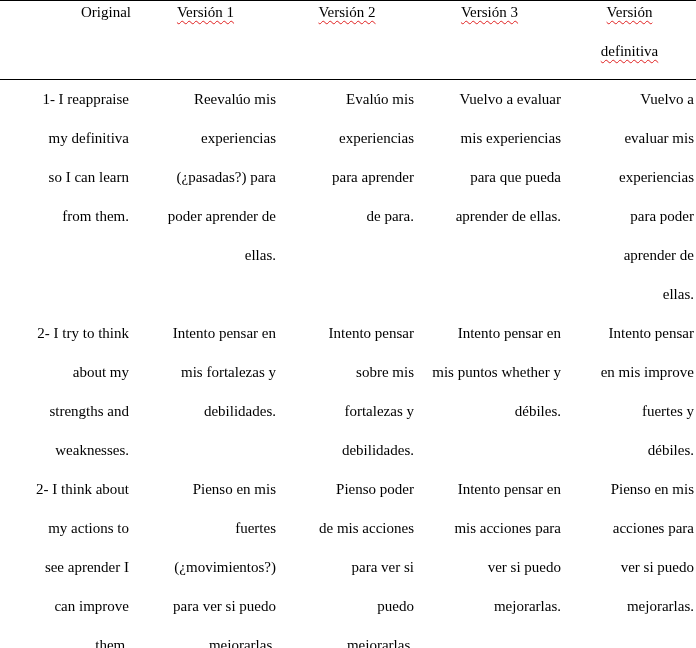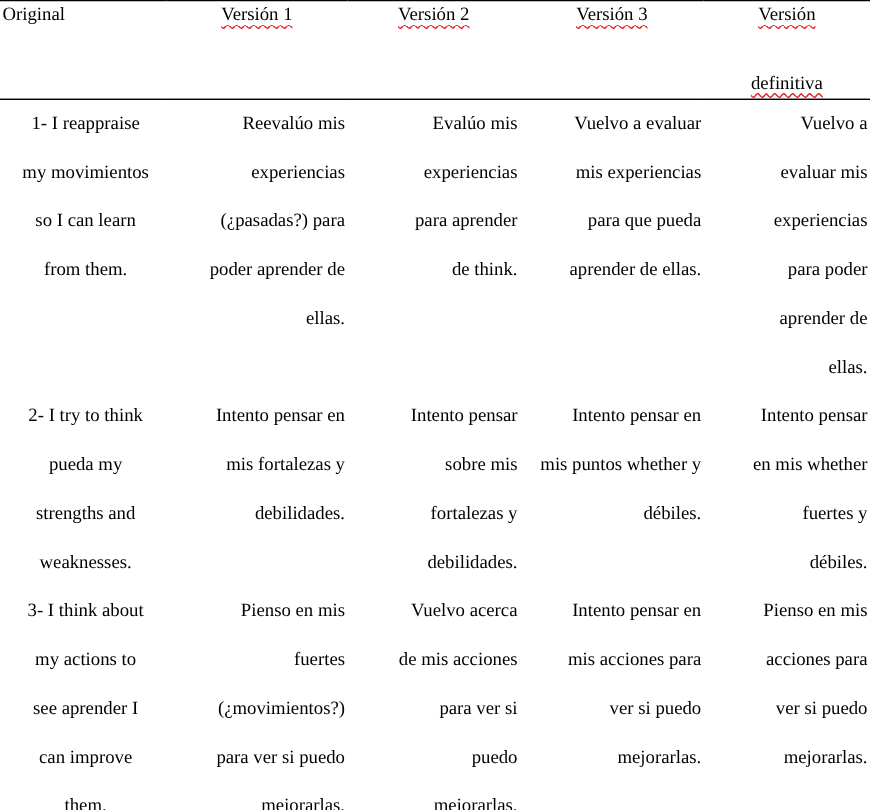--- a/index.html
+++ b/index.html
@@ -7,26 +7,26 @@
          font-family: "Liberation Serif", "DejaVu Serif", serif; font-size: 15px; color: #000; }
   .doc-table { position: absolute; left: 0; top: 0; width: 696px; border-collapse: collapse; table-layout: fixed; }
   .doc-table col.c0 { width: 133px; }
   .doc-table col.c1 { width: 145px; }
   .doc-table col.c2 { width: 138px; }
   .doc-table col.c3 { width: 147px; }
   .doc-table col.c4 { width: 133px; }
   .doc-table thead tr { border-top: 1.5px solid #000; border-bottom: 1.5px solid #000; }
   .doc-table th { font-weight: normal; vertical-align: top; line-height: 39px; padding: 0 2px; height: 78px; }
   .doc-table td { vertical-align: top; line-height: 39px; padding: 0 2px; text-align: right; }
-  .doc-table th.col-original { text-align: left; }
-  .doc-table td.col-original { text-align: center; padding-left: 8px; padding-right: 4px; }
+  .doc-table th.col-original { text-align: right; }
+  .doc-table td.col-original { text-align: right; padding-left: 8px; padding-right: 4px; }
   .line { display: block; white-space: nowrap; }
   .spell { text-decoration: underline wavy #e02020; text-decoration-thickness: 1px; text-underline-offset: 3px; text-align: center; }
   thead th .line { line-height: 23px; }
-  thead th .line:nth-child(2) { margin-top: 32px; }
+  thead th .line:nth-child(2) { margin-top: 16px; }
   thead th { padding-top: 0; }
   tbody tr.r0 td { padding-top: 0; }
 </style>
 </head>
 <body>
 
 <table class="doc-table">
   <colgroup>
     <col class="c0">
       <col class="c1">
@@ -51,56 +51,56 @@
       <th>
         <span class="line"><span class="spell">Versión</span></span>
         <span class="line"><span class="spell">definitiva</span></span>
       </th>
     </tr>
   </thead>
   <tbody id="table-body">
       <tr class="r0">
         <td class="col-original">
           <span class="line">1- I reappraise</span>
-          <span class="line">my movimientos</span>
+          <span class="line">my definitiva</span>
           <span class="line">so I can learn</span>
           <span class="line">from them.</span>
         </td>
         <td>
           <span class="line">Reevalúo mis</span>
           <span class="line">experiencias</span>
           <span class="line">(¿pasadas?) para</span>
           <span class="line">poder aprender de</span>
           <span class="line">ellas.</span>
         </td>
         <td>
           <span class="line">Evalúo mis</span>
           <span class="line">experiencias</span>
           <span class="line">para aprender</span>
-          <span class="line">de think.</span>
+          <span class="line">de para.</span>
         </td>
         <td>
           <span class="line">Vuelvo a evaluar</span>
           <span class="line">mis experiencias</span>
           <span class="line">para que pueda</span>
           <span class="line">aprender de ellas.</span>
         </td>
         <td>
           <span class="line">Vuelvo a</span>
           <span class="line">evaluar mis</span>
           <span class="line">experiencias</span>
           <span class="line">para poder</span>
           <span class="line">aprender de</span>
           <span class="line">ellas.</span>
         </td>
       </tr>
       <tr class="r1">
         <td class="col-original">
           <span class="line">2- I try to think</span>
-          <span class="line">pueda my</span>
+          <span class="line">about my</span>
           <span class="line">strengths and</span>
           <span class="line">weaknesses.</span>
         </td>
         <td>
           <span class="line">Intento pensar en</span>
           <span class="line">mis fortalezas y</span>
           <span class="line">debilidades.</span>
         </td>
         <td>
           <span class="line">Intento pensar</span>
@@ -108,42 +108,42 @@
           <span class="line">fortalezas y</span>
           <span class="line">debilidades.</span>
         </td>
         <td>
           <span class="line">Intento pensar en</span>
           <span class="line">mis puntos whether y</span>
           <span class="line">débiles.</span>
         </td>
         <td>
           <span class="line">Intento pensar</span>
-          <span class="line">en mis whether</span>
+          <span class="line">en mis improve</span>
           <span class="line">fuertes y</span>
           <span class="line">débiles.</span>
         </td>
       </tr>
       <tr class="r2">
         <td class="col-original">
-          <span class="line">3- I think about</span>
+          <span class="line">2- I think about</span>
           <span class="line">my actions to</span>
           <span class="line">see aprender I</span>
           <span class="line">can improve</span>
           <span class="line">them.</span>
         </td>
         <td>
           <span class="line">Pienso en mis</span>
           <span class="line">fuertes</span>
           <span class="line">(¿movimientos?)</span>
           <span class="line">para ver si puedo</span>
           <span class="line">mejorarlas.</span>
         </td>
         <td>
-          <span class="line">Vuelvo acerca</span>
+          <span class="line">Pienso poder</span>
           <span class="line">de mis acciones</span>
           <span class="line">para ver si</span>
           <span class="line">puedo</span>
           <span class="line">mejorarlas.</span>
         </td>
         <td>
           <span class="line">Intento pensar en</span>
           <span class="line">mis acciones para</span>
           <span class="line">ver si puedo</span>
           <span class="line">mejorarlas.</span>

